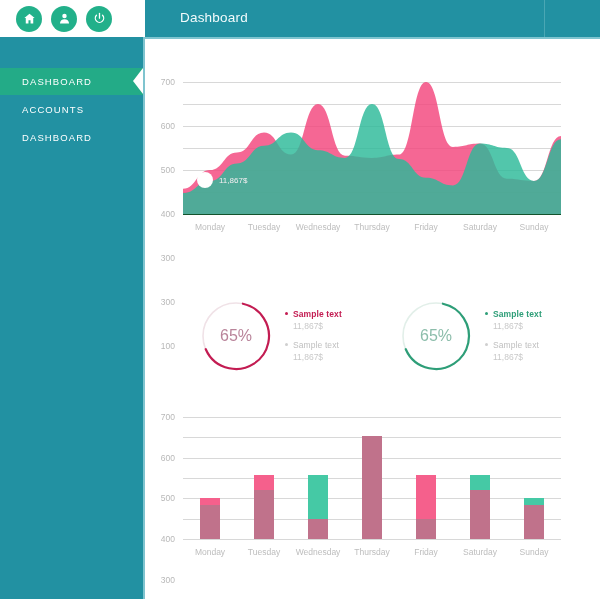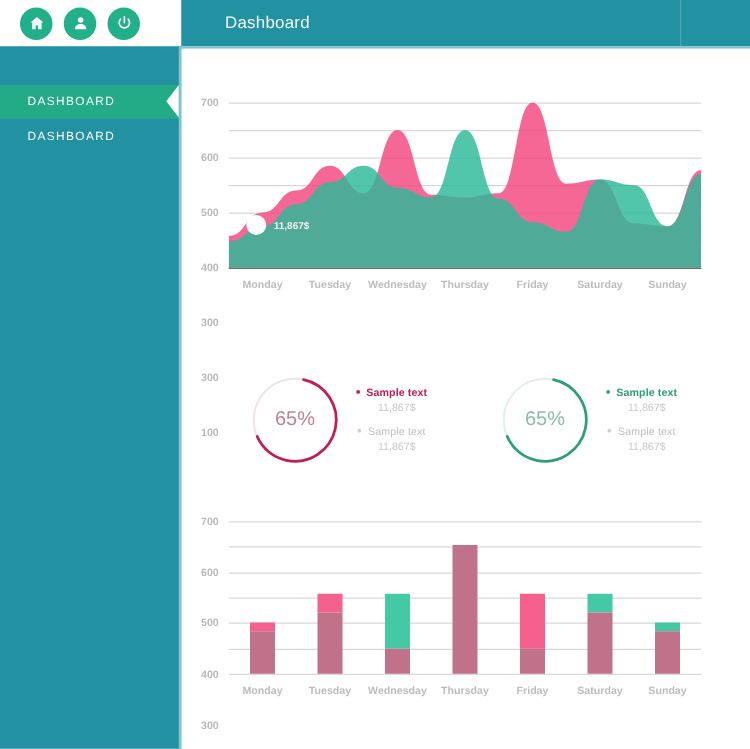--- a/index.html
+++ b/index.html
@@ -105,21 +105,21 @@
   }
 
   
   .content {
     position: absolute;
     left: 147px; top: 39px;
     width: 453px; height: 560px;
     background: #ffffff;
   }
 
-  .panel { position: absolute; font-weight: bold; }
+  .panel { position: absolute; }
 
   
   .grid-lines { position: absolute; left: 0; top: 0; width: 100%; height: 100%; }
   .gl {
     position: absolute;
     left: 0; right: 0;
     height: 1px;
     background: #d8d8d8;
   }
   .y-tick {
@@ -164,21 +164,21 @@
   .donut-label {
     position: absolute;
     left: 0; top: 0;
     width: 74px; height: 74px;
     display: flex;
     align-items: center;
     justify-content: center;
     font-size: 16px;
   }
   .legend { position: absolute; left: 86px; top: 10px; }
-  .legend-row { margin-bottom: 9px; text-align: center; }
+  .legend-row { margin-bottom: 9px; }
   .legend-title { font-size: 8.5px; font-weight: bold; letter-spacing: .1px; }
   .legend-value { font-size: 8.5px; color: #c9c9c9; margin-top: 2px; }
   .bullet {
     display: inline-block;
     width: 3px; height: 3px;
     border-radius: 50%;
     vertical-align: middle;
     margin-right: 5px;
     margin-bottom: 2px;
   }
@@ -222,20 +222,23 @@
   <div class="topbar-right">
     <div class="topbar-title">Dashboard</div>
     <div class="topbar-divider"></div>
   </div>
   <div class="header-underline"></div>
 
   <div class="sidebar">
     <div class="nav" id="nav">
         <div class="nav-item active">
           <span>DASHBOARD</span>
+        </div>
+        <div class="nav-item">
+          <span>ACCOUNTS</span>
         </div>
         <div class="nav-item">
           <span>DASHBOARD</span>
         </div>
       </div>
   </div>
 
   <div class="content">
 
     <div class="panel" id="area-panel">

